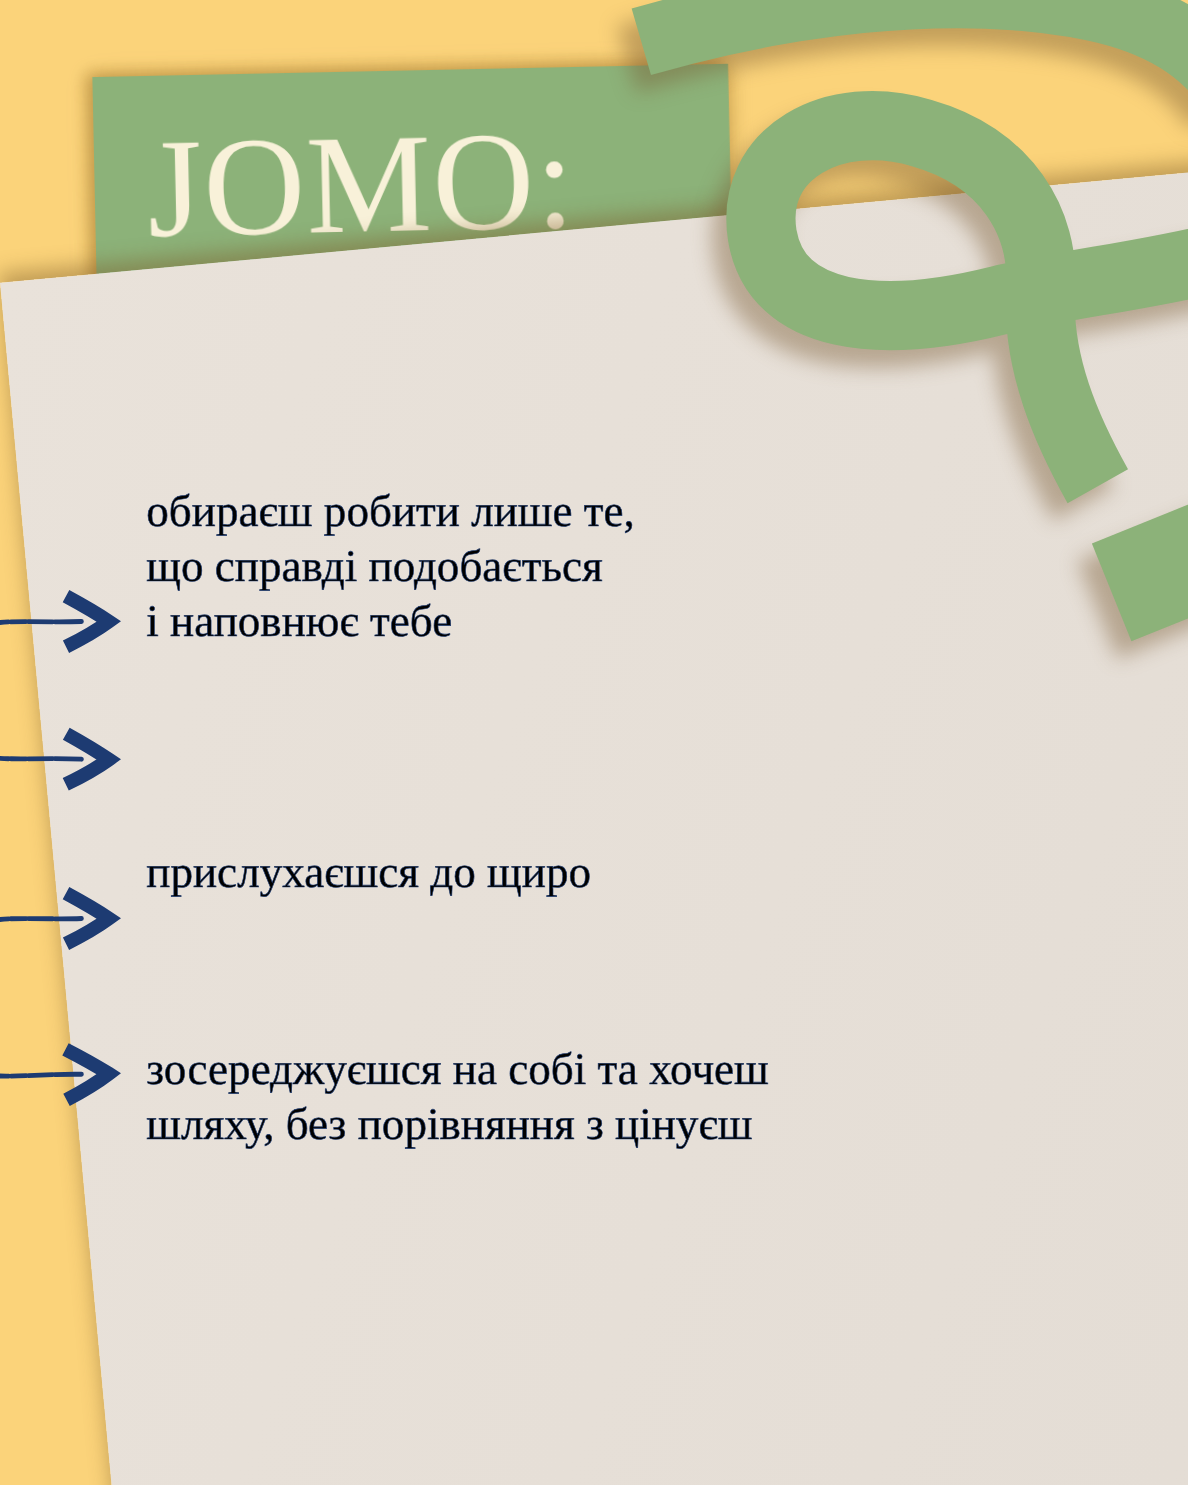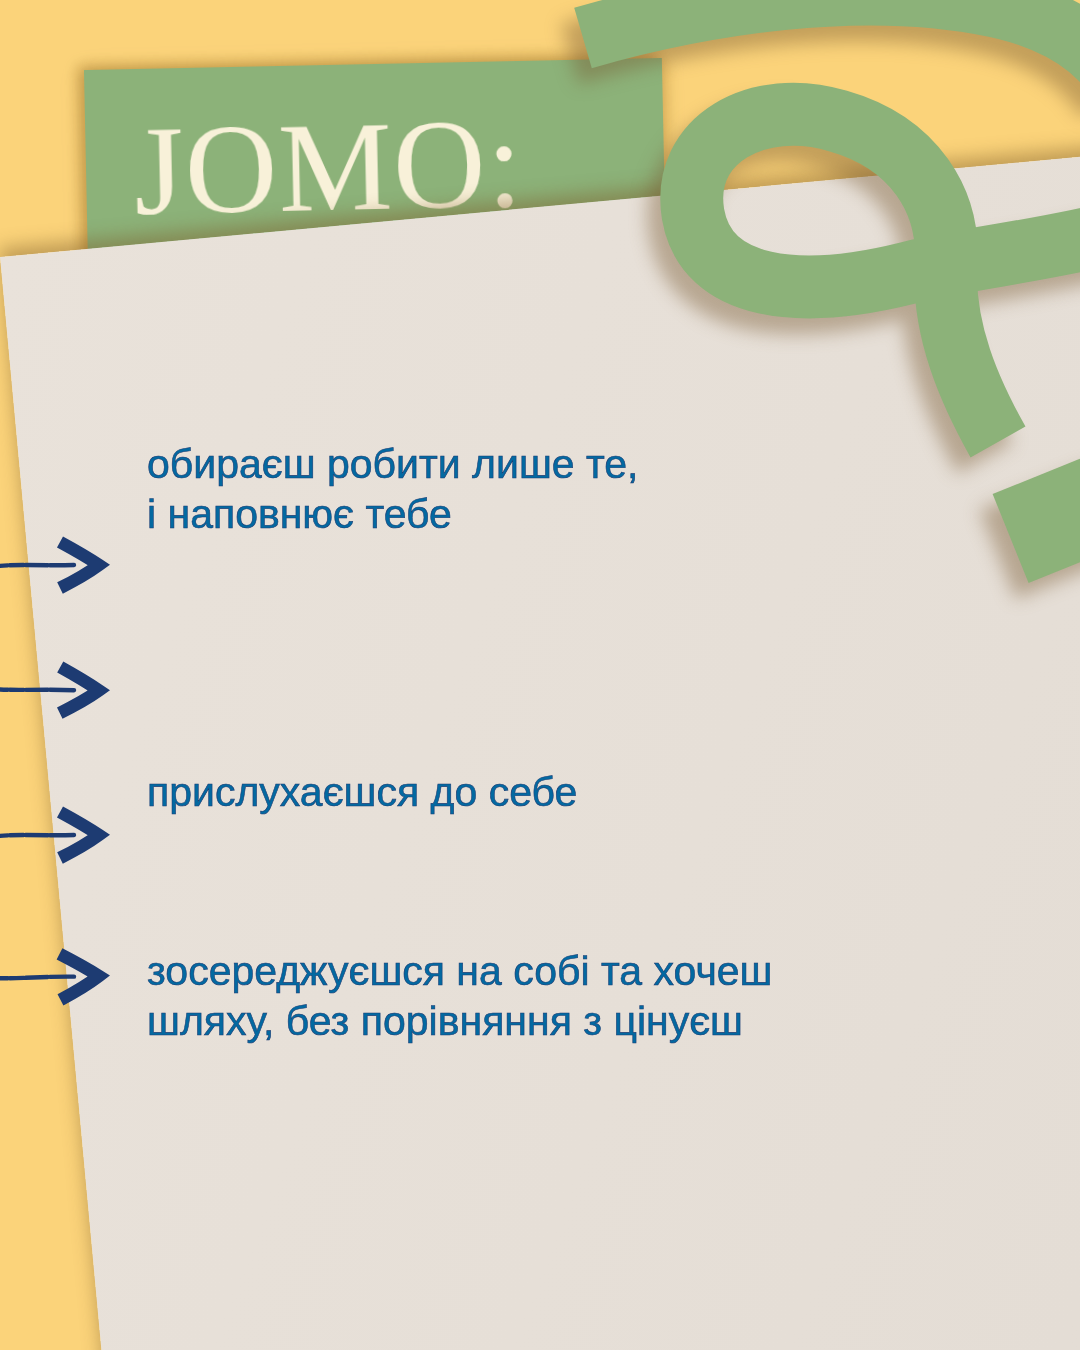--- a/index.html
+++ b/index.html
@@ -31,24 +31,25 @@
   
   .qmark{
     position:absolute;left:-60px;top:-60px;width:1200px;height:1470px;
     filter:drop-shadow(-13px 16px 9px rgba(118,88,48,.42));
     pointer-events:none;
   }
   .qmark .g{fill:none;stroke:#8cb279;stroke-width:63;}
   .qmark .gf{fill:#8cb279;}
   
   .block{
-    position:absolute;left:147px;
-    color:#0369a1;font-size:41px;line-height:50px;
+    position:absolute;left:133px;
+    color:#000000;font-size:41px;line-height:50px;
     -webkit-text-stroke:.55px #1d3b72;
     white-space:nowrap;
+    font-family:Liberation Serif, serif;
   }
   
   .arrow{position:absolute;left:-2px;width:116px;height:64px;}
   .arrow svg{display:block;width:100%;height:100%;}
   .arrow .thin{fill:none;stroke:#1d3b72;stroke-width:4.4;stroke-linecap:round;stroke-dasharray:9 2 14 2 22 2 30 2;}
   .arrow .head{fill:none;stroke:#1d3b72;stroke-width:12.6;stroke-linecap:butt;stroke-linejoin:miter;}
   #arrow-2{transform:rotate(.6deg);}
   #arrow-4{transform:rotate(-1.2deg);}
 </style>
 </head>
@@ -74,38 +75,39 @@
   </svg>
 
   <div class="arrow" id="arrow-1" style="top:533px">
     <svg viewBox="0 0 116 64">
       <path class="thin" d="M1 33 C 20 31, 46 33, 76 32"></path>
       <path class="head" d="M62 9 Q 86 22 101 32 Q 86 43 62 55"></path>
     </svg>
   </div>
   <div class="block" style="top:439px">
     <div>обираєш робити лише те,</div>
+    <div>що справді подобається</div>
     <div>і наповнює тебе</div>
   </div>
 
   <div class="arrow" id="arrow-2" style="top:658px">
     <svg viewBox="0 0 116 64">
       <path class="thin" d="M1 32 C 22 33, 48 31, 76 32"></path>
       <path class="head" d="M62 9 Q 86 22 101 32 Q 86 43 62 55"></path>
     </svg>
   </div>
 
   <div class="arrow" id="arrow-3" style="top:803px">
     <svg viewBox="0 0 116 64">
       <path class="thin" d="M1 33 C 18 31, 50 33, 76 32"></path>
       <path class="head" d="M62 9 Q 86 22 101 32 Q 86 43 62 55"></path>
     </svg>
   </div>
   <div class="block" style="top:767px">
-    <div>прислухаєшся до себе</div>
+    <div>прислухаєшся до щиро</div>
   </div>
 
   <div class="arrow" id="arrow-4" style="top:945px">
     <svg viewBox="0 0 116 64">
       <path class="thin" d="M1 32 C 24 33, 46 31, 76 32"></path>
       <path class="head" d="M62 9 Q 86 22 101 32 Q 86 43 62 55"></path>
     </svg>
   </div>
   <div class="block" style="top:946px">
     <div>зосереджуєшся на собі та хочеш</div>

